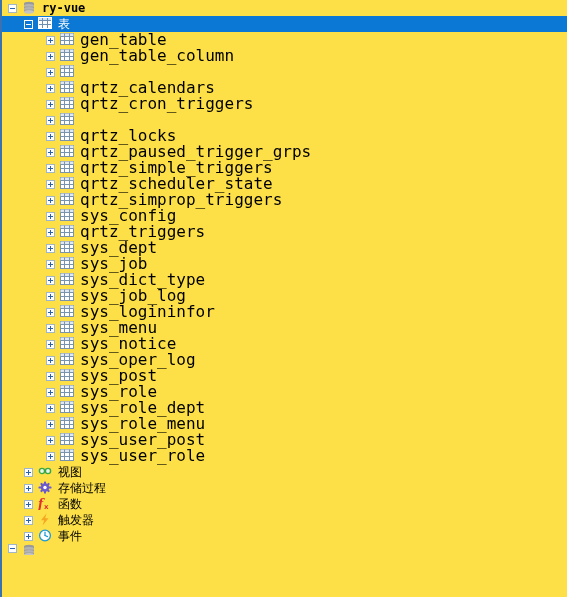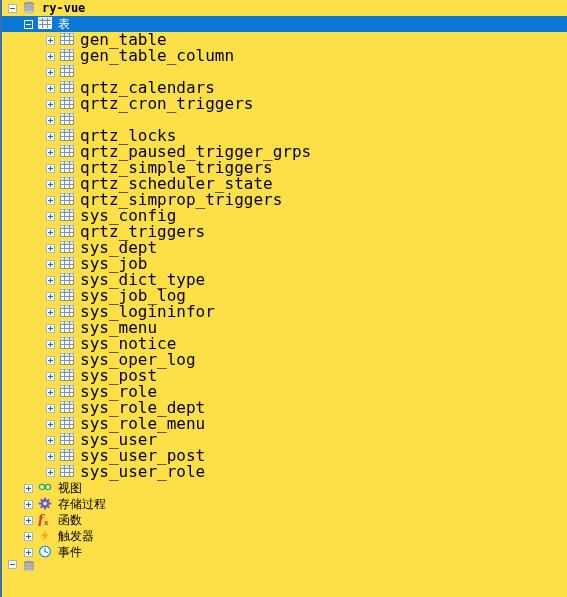--- a/index.html
+++ b/index.html
@@ -588,37 +588,20 @@
             <rect x="0.5" y="0.5" width="13" height="11" fill="#ffffff" stroke="#7a93ad" stroke-width="1"></rect>
             <rect x="0.5" y="0.5" width="13" height="3" fill="#dfe7ef"></rect>
             <g stroke="#7a93ad" stroke-width="1">
               <line x1="0.5" y1="3.5" x2="13.5" y2="3.5"></line>
               <line x1="0.5" y1="7.5" x2="13.5" y2="7.5"></line>
               <line x1="4.5" y1="0.5" x2="4.5" y2="11.5"></line>
               <line x1="9.5" y1="0.5" x2="9.5" y2="11.5"></line>
             </g>
           </svg>
         </span>
-        <span class="label">sys_user</span>
-      </div>
-      <div class="row">
-        <span class="ind ind-2"></span>
-        <span class="exp plus"></span>
-        <span class="ico">
-          <svg width="14" height="12" viewBox="0 0 14 12">
-            <rect x="0.5" y="0.5" width="13" height="11" fill="#ffffff" stroke="#7a93ad" stroke-width="1"></rect>
-            <rect x="0.5" y="0.5" width="13" height="3" fill="#dfe7ef"></rect>
-            <g stroke="#7a93ad" stroke-width="1">
-              <line x1="0.5" y1="3.5" x2="13.5" y2="3.5"></line>
-              <line x1="0.5" y1="7.5" x2="13.5" y2="7.5"></line>
-              <line x1="4.5" y1="0.5" x2="4.5" y2="11.5"></line>
-              <line x1="9.5" y1="0.5" x2="9.5" y2="11.5"></line>
-            </g>
-          </svg>
-        </span>
         <span class="label">sys_user_post</span>
       </div>
       <div class="row">
         <span class="ind ind-2"></span>
         <span class="exp plus"></span>
         <span class="ico">
           <svg width="14" height="12" viewBox="0 0 14 12">
             <rect x="0.5" y="0.5" width="13" height="11" fill="#ffffff" stroke="#7a93ad" stroke-width="1"></rect>
             <rect x="0.5" y="0.5" width="13" height="3" fill="#dfe7ef"></rect>
             <g stroke="#7a93ad" stroke-width="1">

